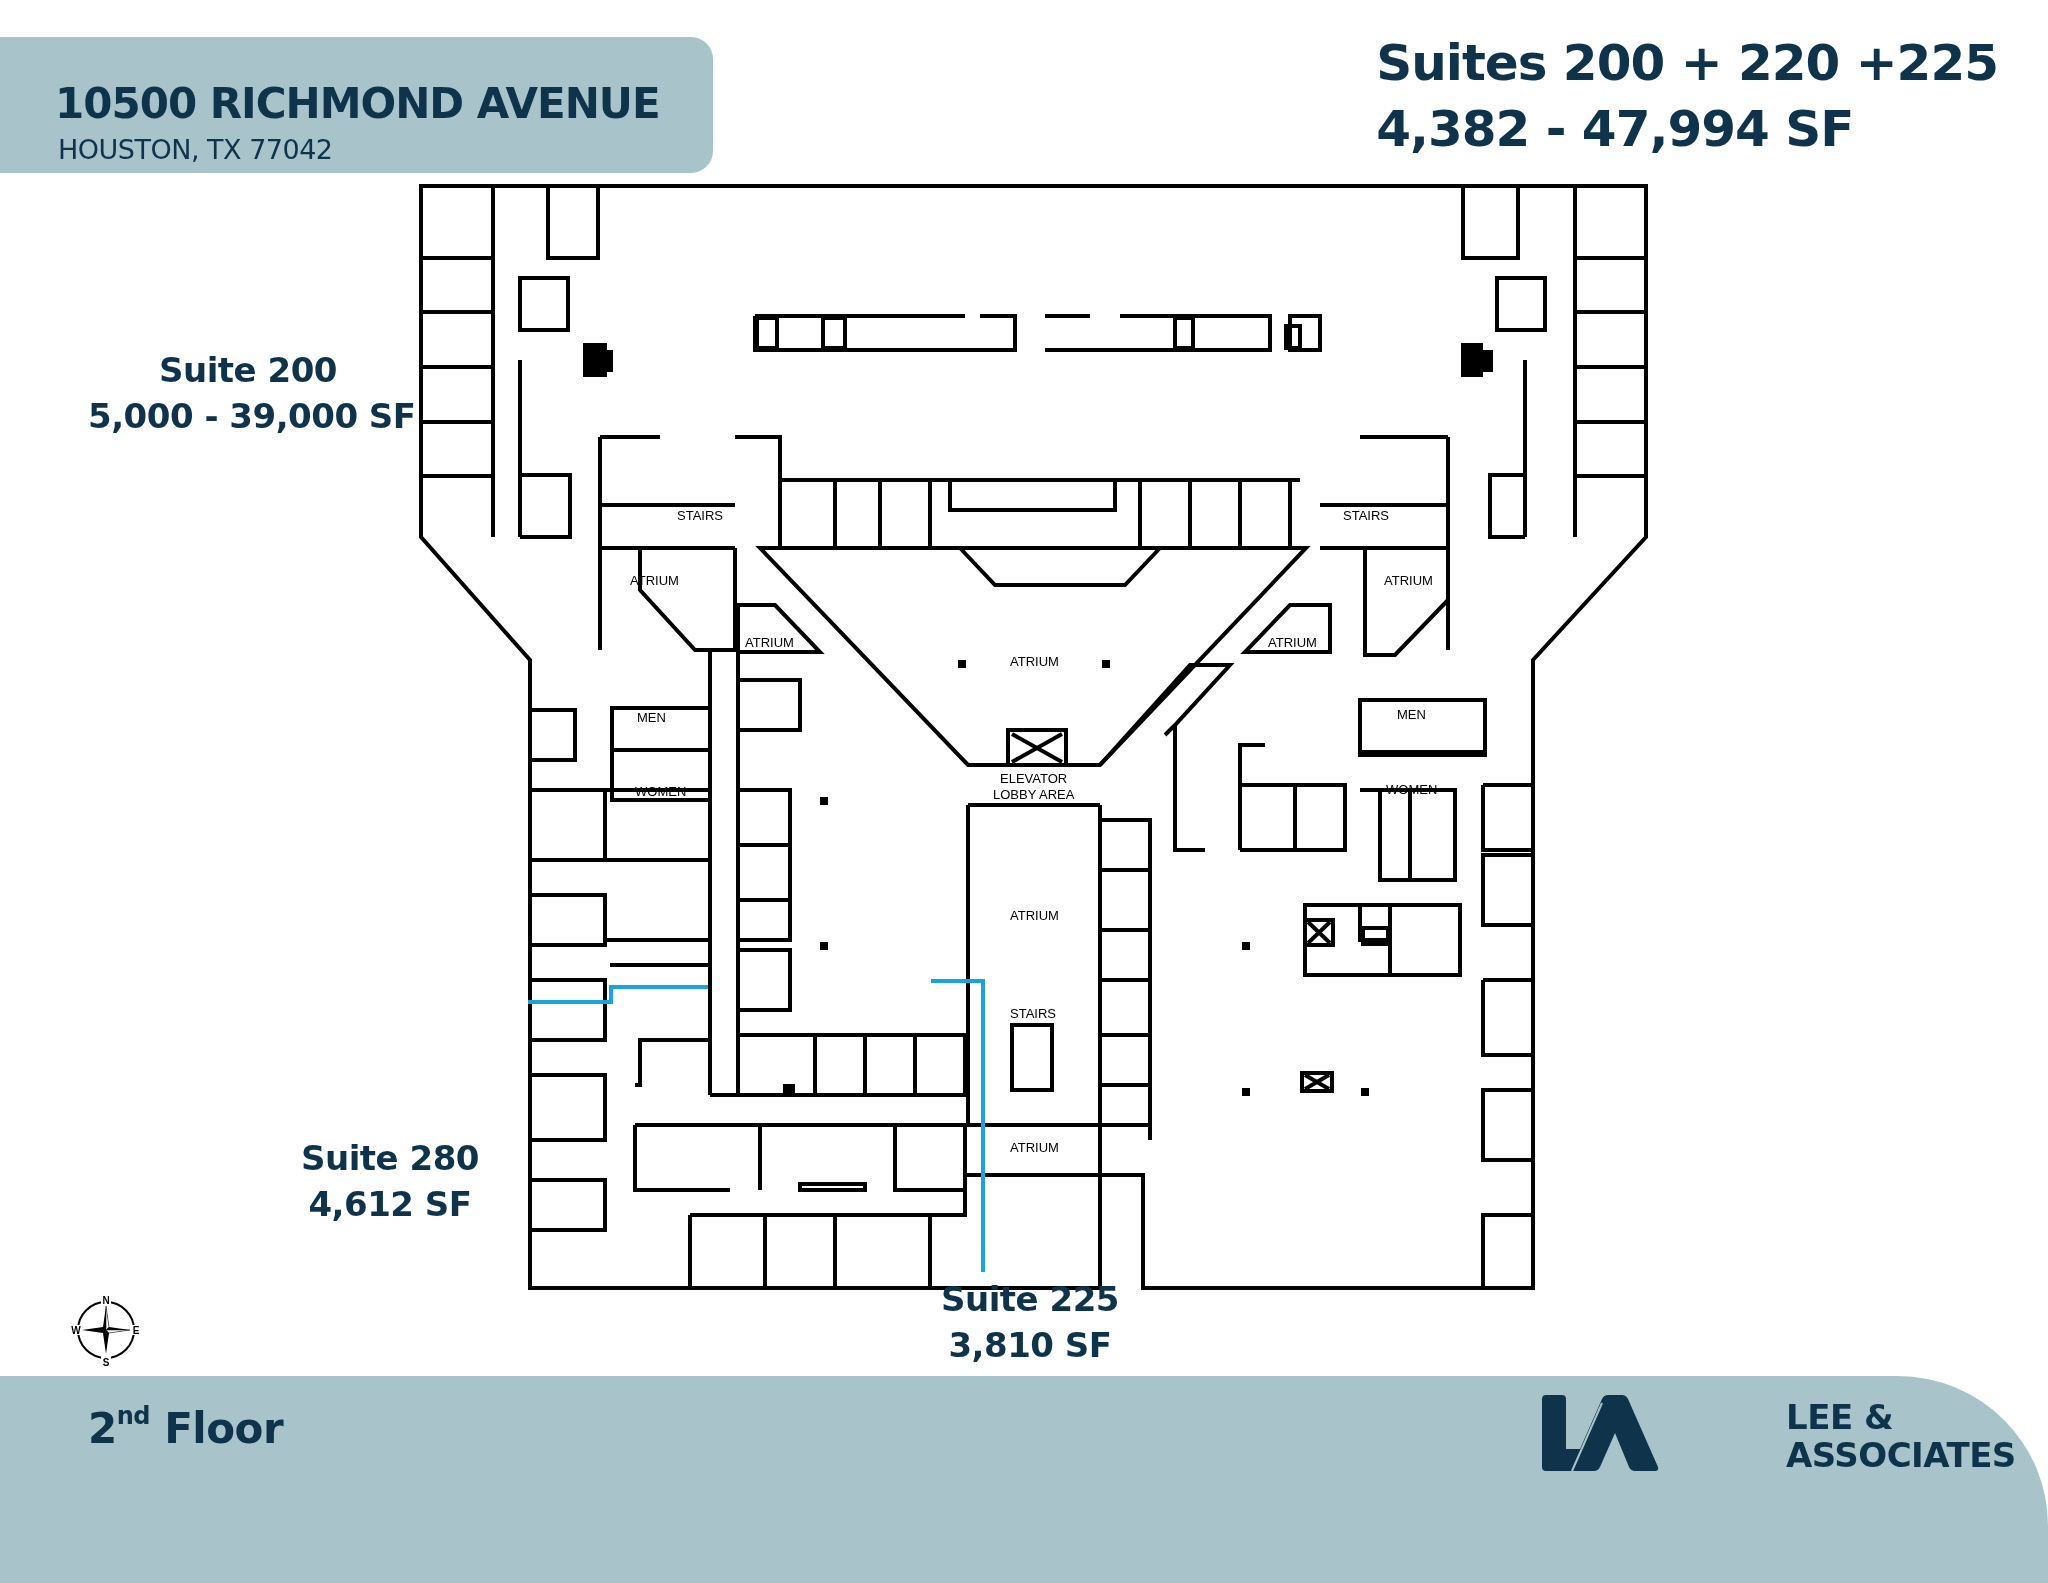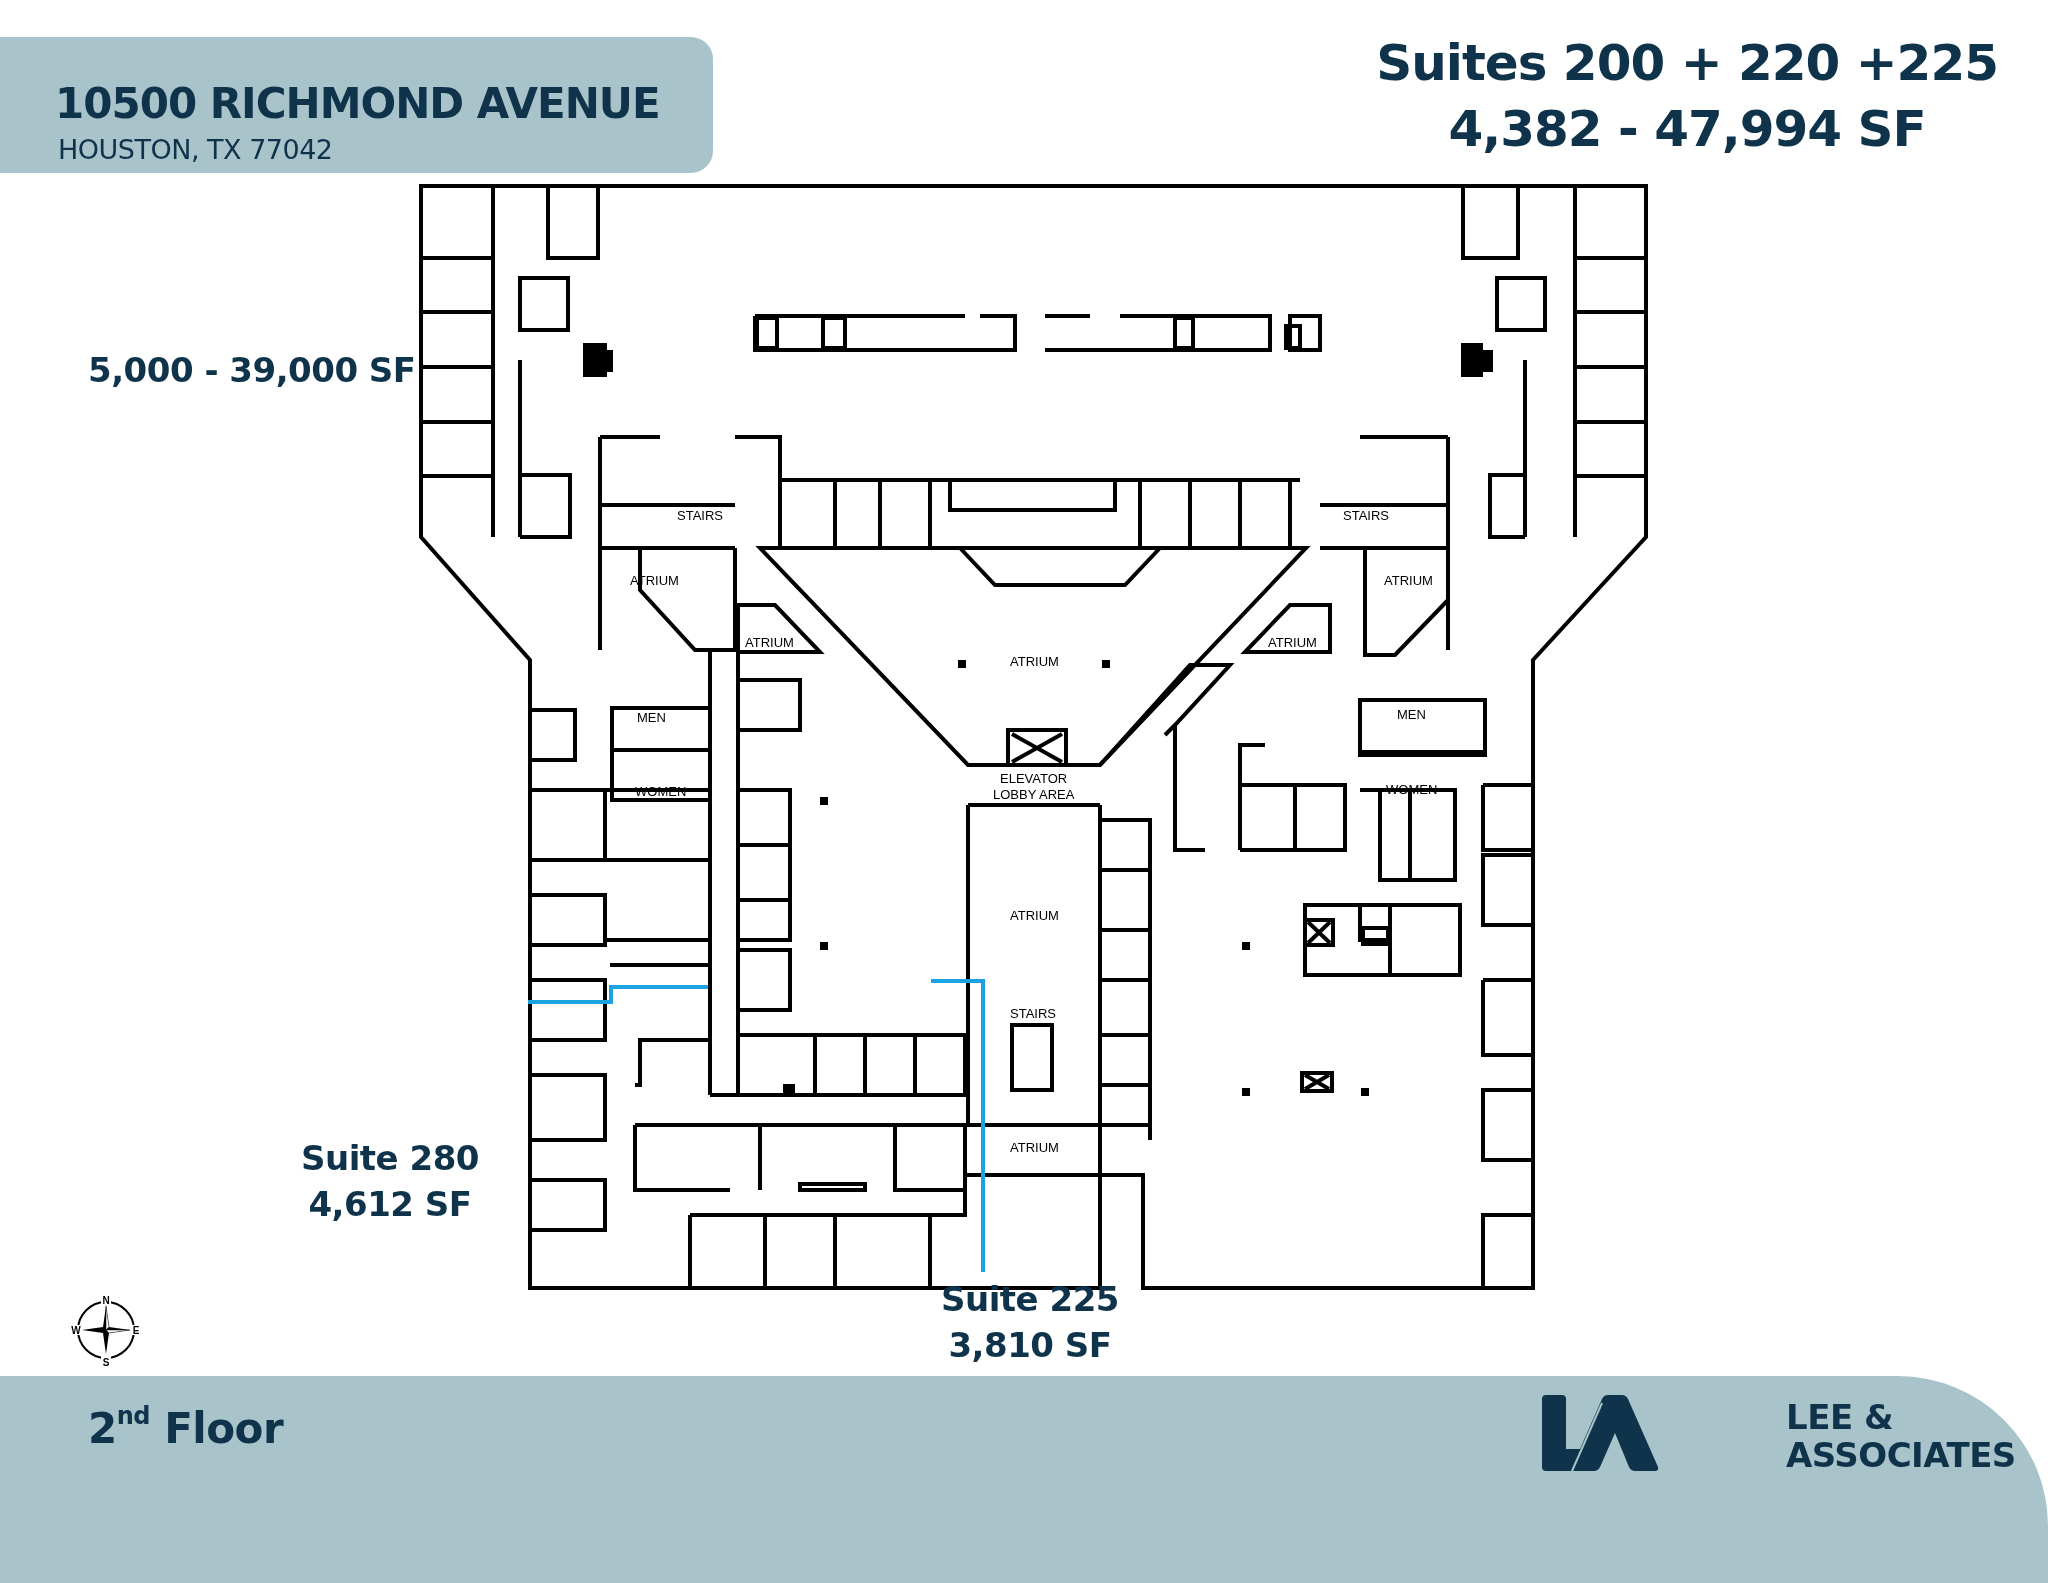--- a/index.html
+++ b/index.html
@@ -15,21 +15,21 @@
     position: absolute; left: 42px; top: 66px; margin: 13px;
     font-family: "DejaVu Sans", sans-serif; font-weight: bold; font-size: 42px;
     color: #0e334a; letter-spacing: -1px; white-space: nowrap;
   }
   .addr-sub {
     position: absolute; left: 42px; top: 118px; margin: 16px;
     font-family: "DejaVu Sans", sans-serif; font-size: 27px; color: #0e334a;
     letter-spacing: -0.5px; white-space: nowrap;
   }
   .suites-head {
-    position: absolute; right: 50px; top: 30px; text-align: center;
+    position: absolute; right: 50px; top: 30px; text-align: left;
     font-family: "DejaVu Sans", sans-serif; font-weight: bold; color: #0e334a;
     font-size: 50px; line-height: 66px; letter-spacing: -1px; white-space: nowrap;
   }
   .plan {
     position: absolute; left: 0; top: 0; width: 2048px; height: 1583px;
   }
   .suite-label {
     position: absolute; font-family: "DejaVu Sans", sans-serif; font-weight: bold;
     color: #0e334a; font-size: 34px; line-height: 46px; text-align: center; white-space: nowrap;
     letter-spacing: -0.5px;
@@ -173,20 +173,21 @@
   <text class="map-text" x="1010" y="1152">ATRIUM</text>
   <text class="map-text" x="637" y="722">MEN</text>
   <text class="map-text" x="635" y="796">WOMEN</text>
   <text class="map-text" x="1397" y="719">MEN</text>
   <text class="map-text" x="1386" y="794">WOMEN</text>
   <text class="map-text" x="1000" y="783">ELEVATOR</text>
   <text class="map-text" x="993" y="799">LOBBY AREA</text>
 </svg>
 
 <div class="suite-label" style="left:88px; top:347px; width:320px;">
+  <div>Suite 200</div>
   <div>5,000 - 39,000 SF</div>
 </div>
 <div class="suite-label" style="left:280px; top:1135px; width:220px;">
   <div>Suite 280</div>
   <div>4,612 SF</div>
 </div>
 <div class="suite-label" style="left:920px; top:1276px; width:220px;">
   <div>Suite 225</div>
   <div>3,810 SF</div>
 </div>

